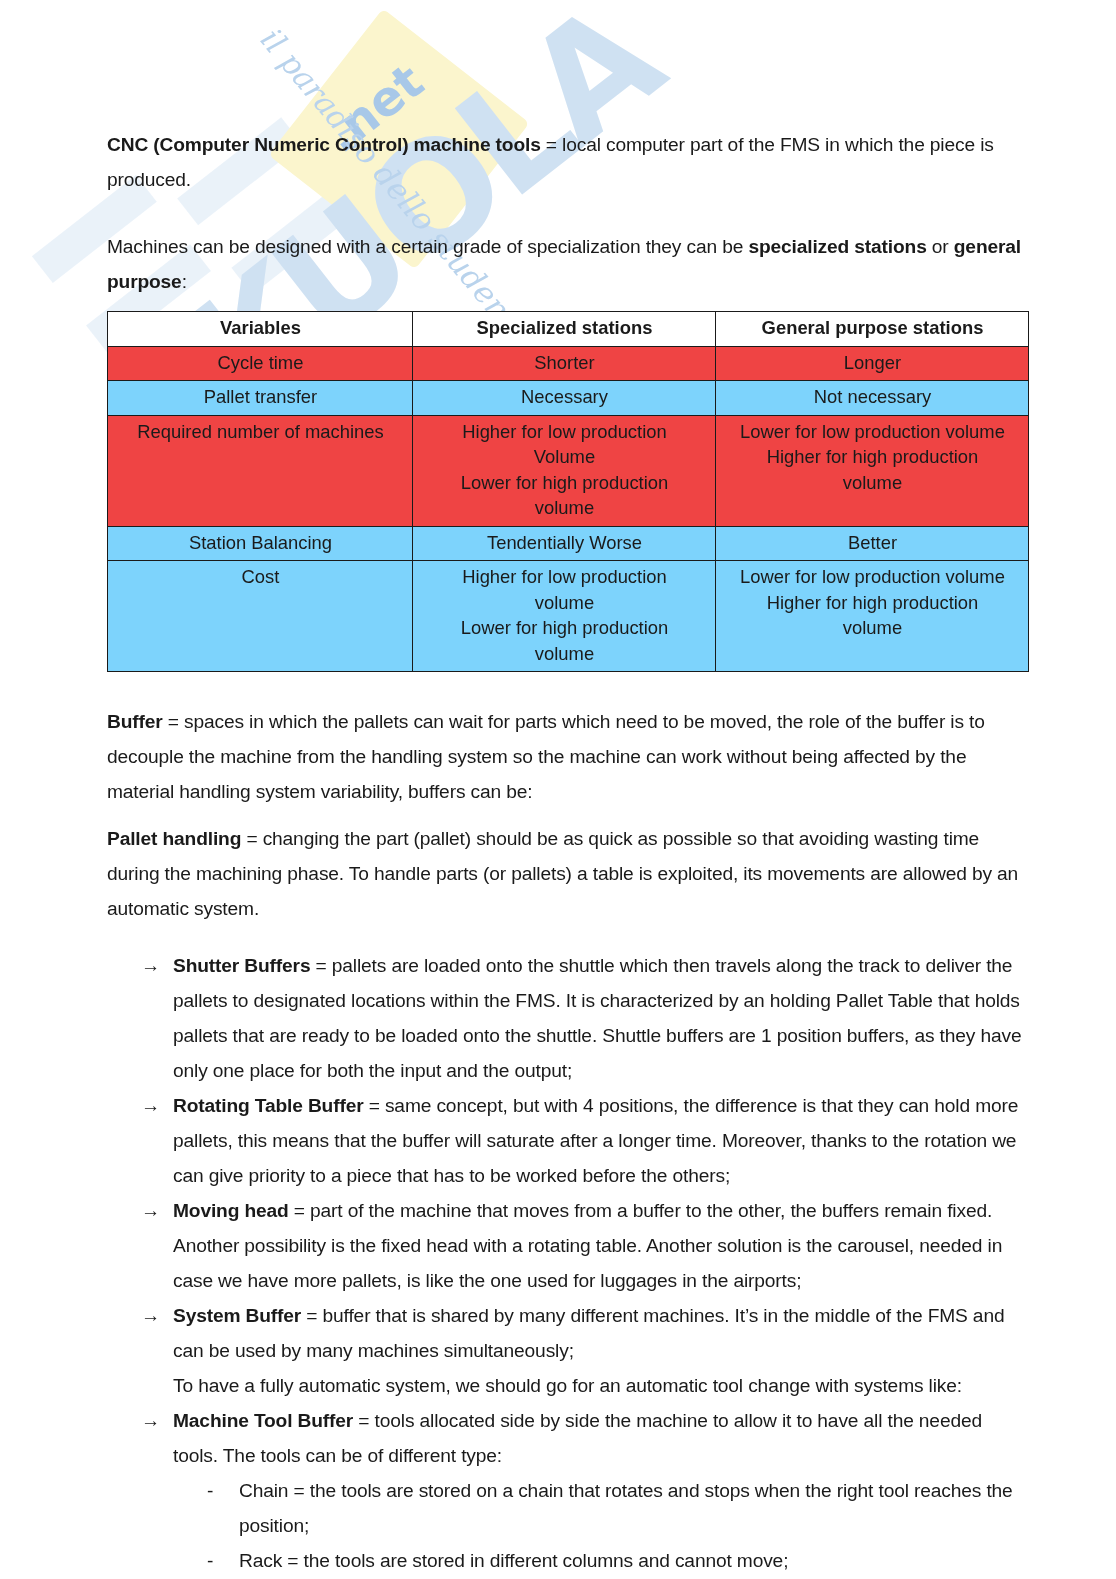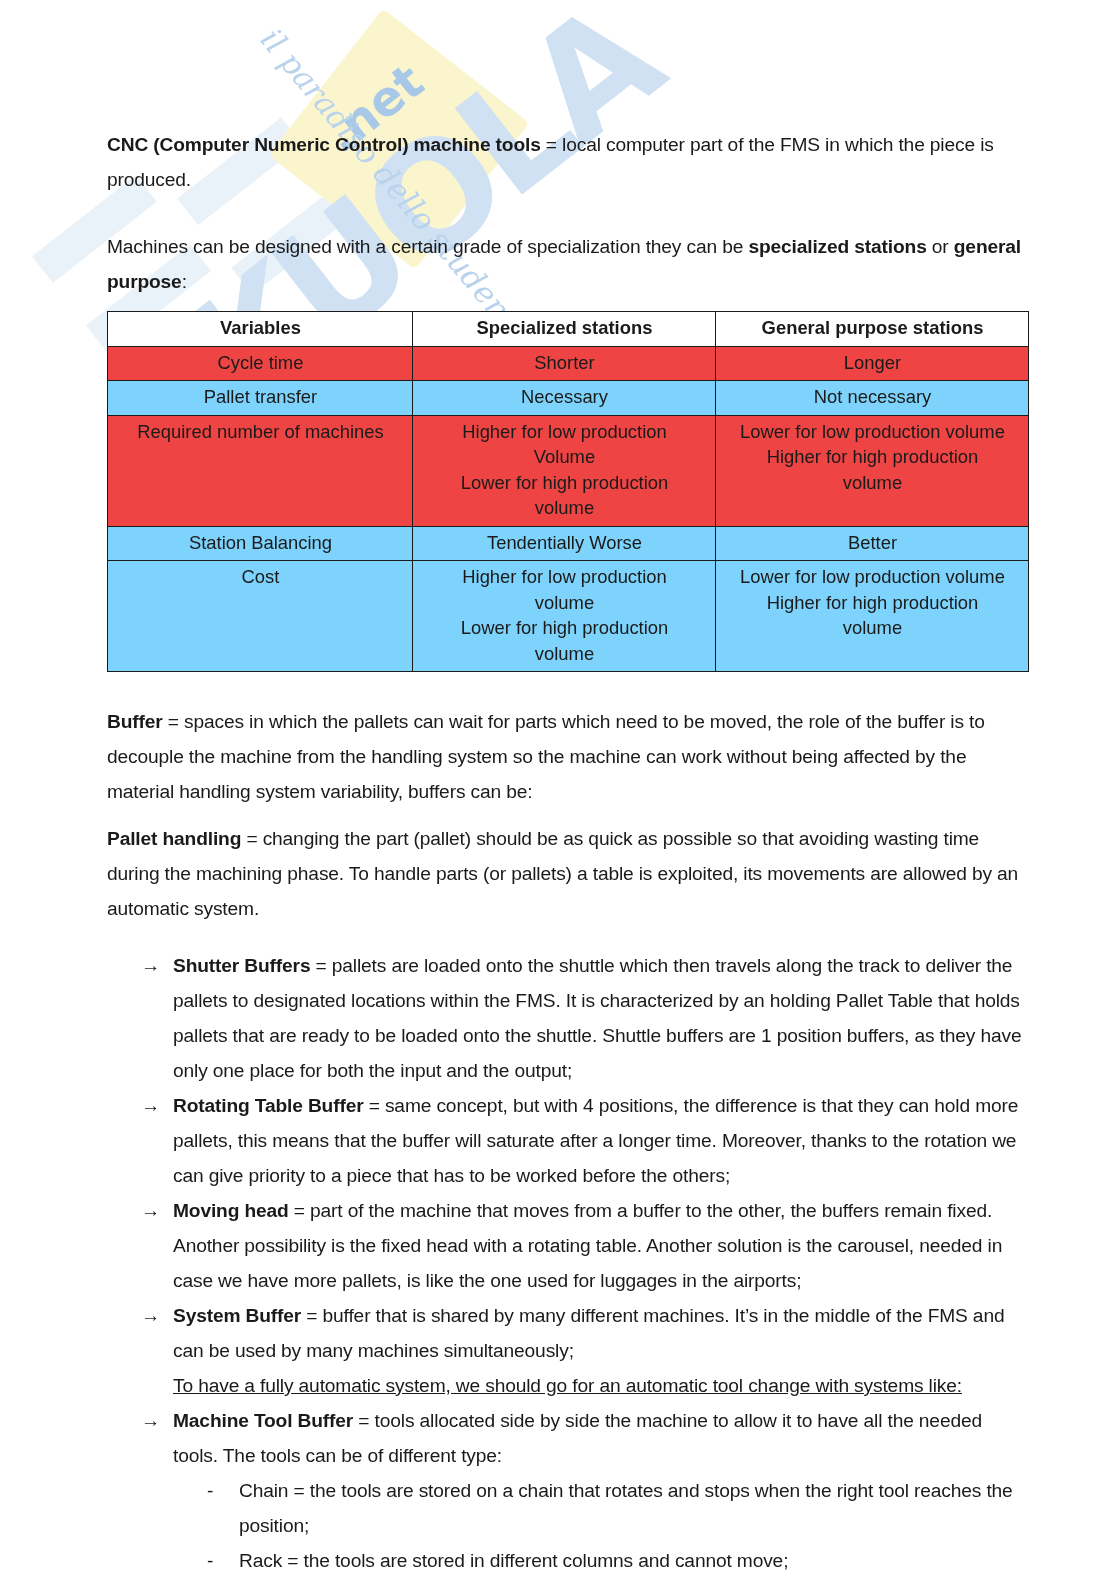--- a/index.html
+++ b/index.html
@@ -143,21 +143,20 @@
     left: 34px;
     top: 0;
     font-size: 19.2px;
     line-height: 35px;
   }
   .cont-line {
     font-size: 19.2px;
     line-height: 35px;
     letter-spacing: -0.15px;
     padding-left: 66px;
-    text-decoration: underline;
   }
   ul.dashes {
     list-style: none;
     margin: 0;
     padding: 0;
   }
   ul.dashes > li {
     position: relative;
     padding-left: 66px;
     font-size: 19.2px;

